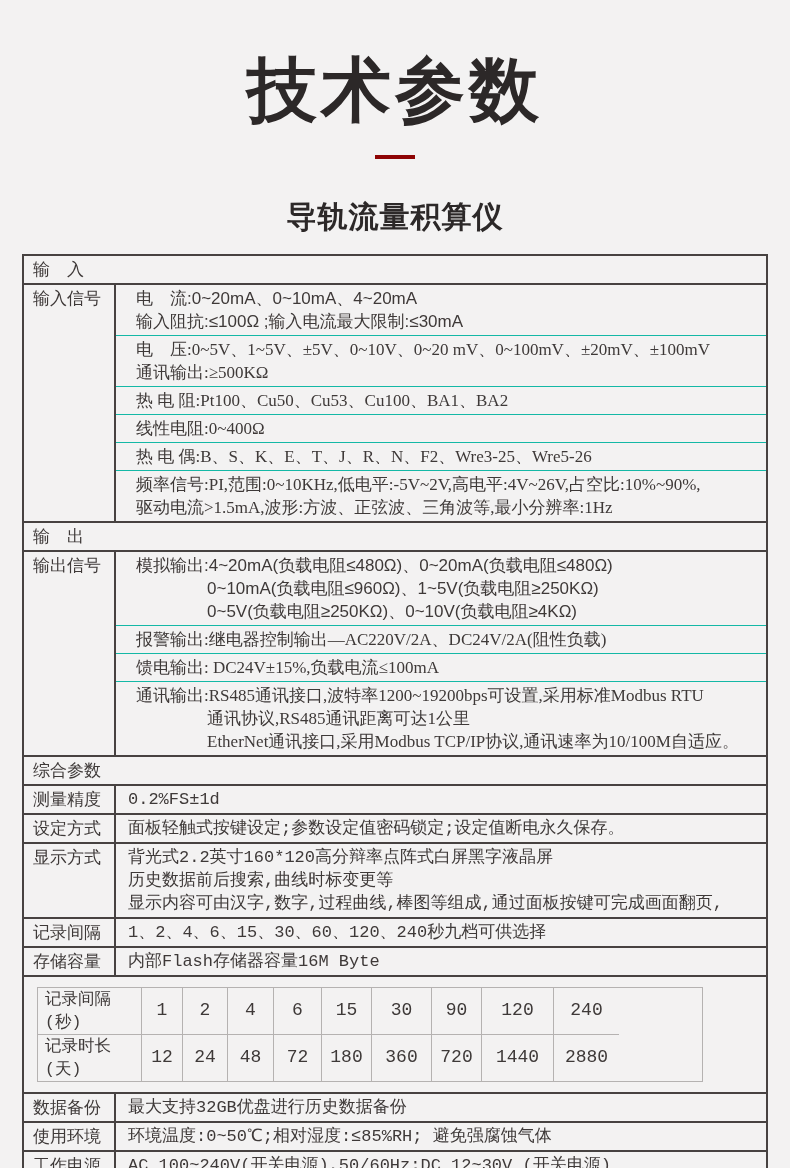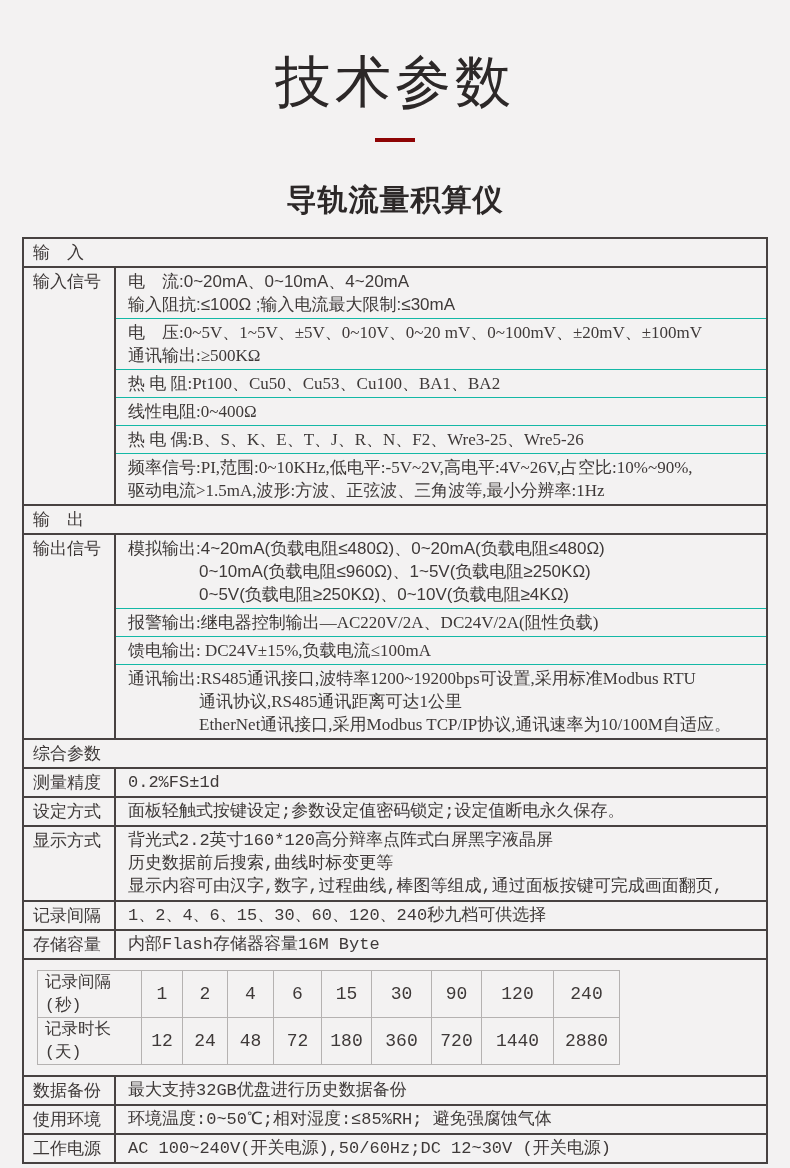--- a/index.html
+++ b/index.html
@@ -8,21 +8,21 @@
     width:790px; height:1168px;
     background:#f3f2f2;
     font-family:"Liberation Sans", sans-serif;
     color:#3e3938;
   }
   .page { position:relative; width:790px; height:1168px; overflow:hidden; }
 
   .title {
     margin:0; padding-top:50px;
     text-align:center;
-    font-size:56px; font-weight:400;
+    font-size:70px; font-weight:700;
     color:#2c2828; letter-spacing:4px; line-height:1.15;
   }
   .dash { width:40px; height:4px; margin:24px auto 0; }
   .subtitle {
     margin:38px 0 0; text-align:center;
     font-size:30px; font-weight:700; color:#2c2828; letter-spacing:1px;
   }
 
   .spec-table {
     width:746px; margin:16px auto 0;
@@ -31,26 +31,26 @@
   }
   .t-row { display:flex; border-top:2px solid #474241; }
   .t-row:first-child { border-top:none; }
   .t-label {
     flex:0 0 92px; border-right:2px solid #474241;
     padding:2px 2px 2px 9px;
   }
   .t-label-full { flex:1; padding:2px 2px 2px 9px; }
   .t-content { flex:1; padding:2px 10px 2px 12px;font-family:Liberation Mono, monospace; }
   .group-content { flex:1; display:flex; flex-direction:column; }
-  .subrow { padding:2px 10px 2px 12px; }
+  .subrow { padding:2px 10px 2px 20px; }
   .subrow + .subrow { border-top:1px solid #14b8a6;font-family:Liberation Serif, serif; }
   .line { }
   .line.indent { padding-left:71px; }
 
-  .mini-table { width:583px; margin:8px 0 8px 1px; border:1px solid #b5b2b1; }
+  .mini-table { width:666px; margin:8px 0 8px 1px; border:1px solid #b5b2b1; }
   .mt-row { display:grid; grid-template-columns:103px 41px 45px 46px 48px 50px 60px 50px 72px 66px; }
   .mt-row + .mt-row .mt-cell { border-top:1px solid #b5b2b1; }
   .mt-cell {
     border-left:1px solid #b5b2b1;
     min-height:35px;
     display:flex; align-items:center; justify-content:center;
     font-size:18px;
   }
   .mt-cell.mt-first {
     border-left:none; justify-content:flex-start;

